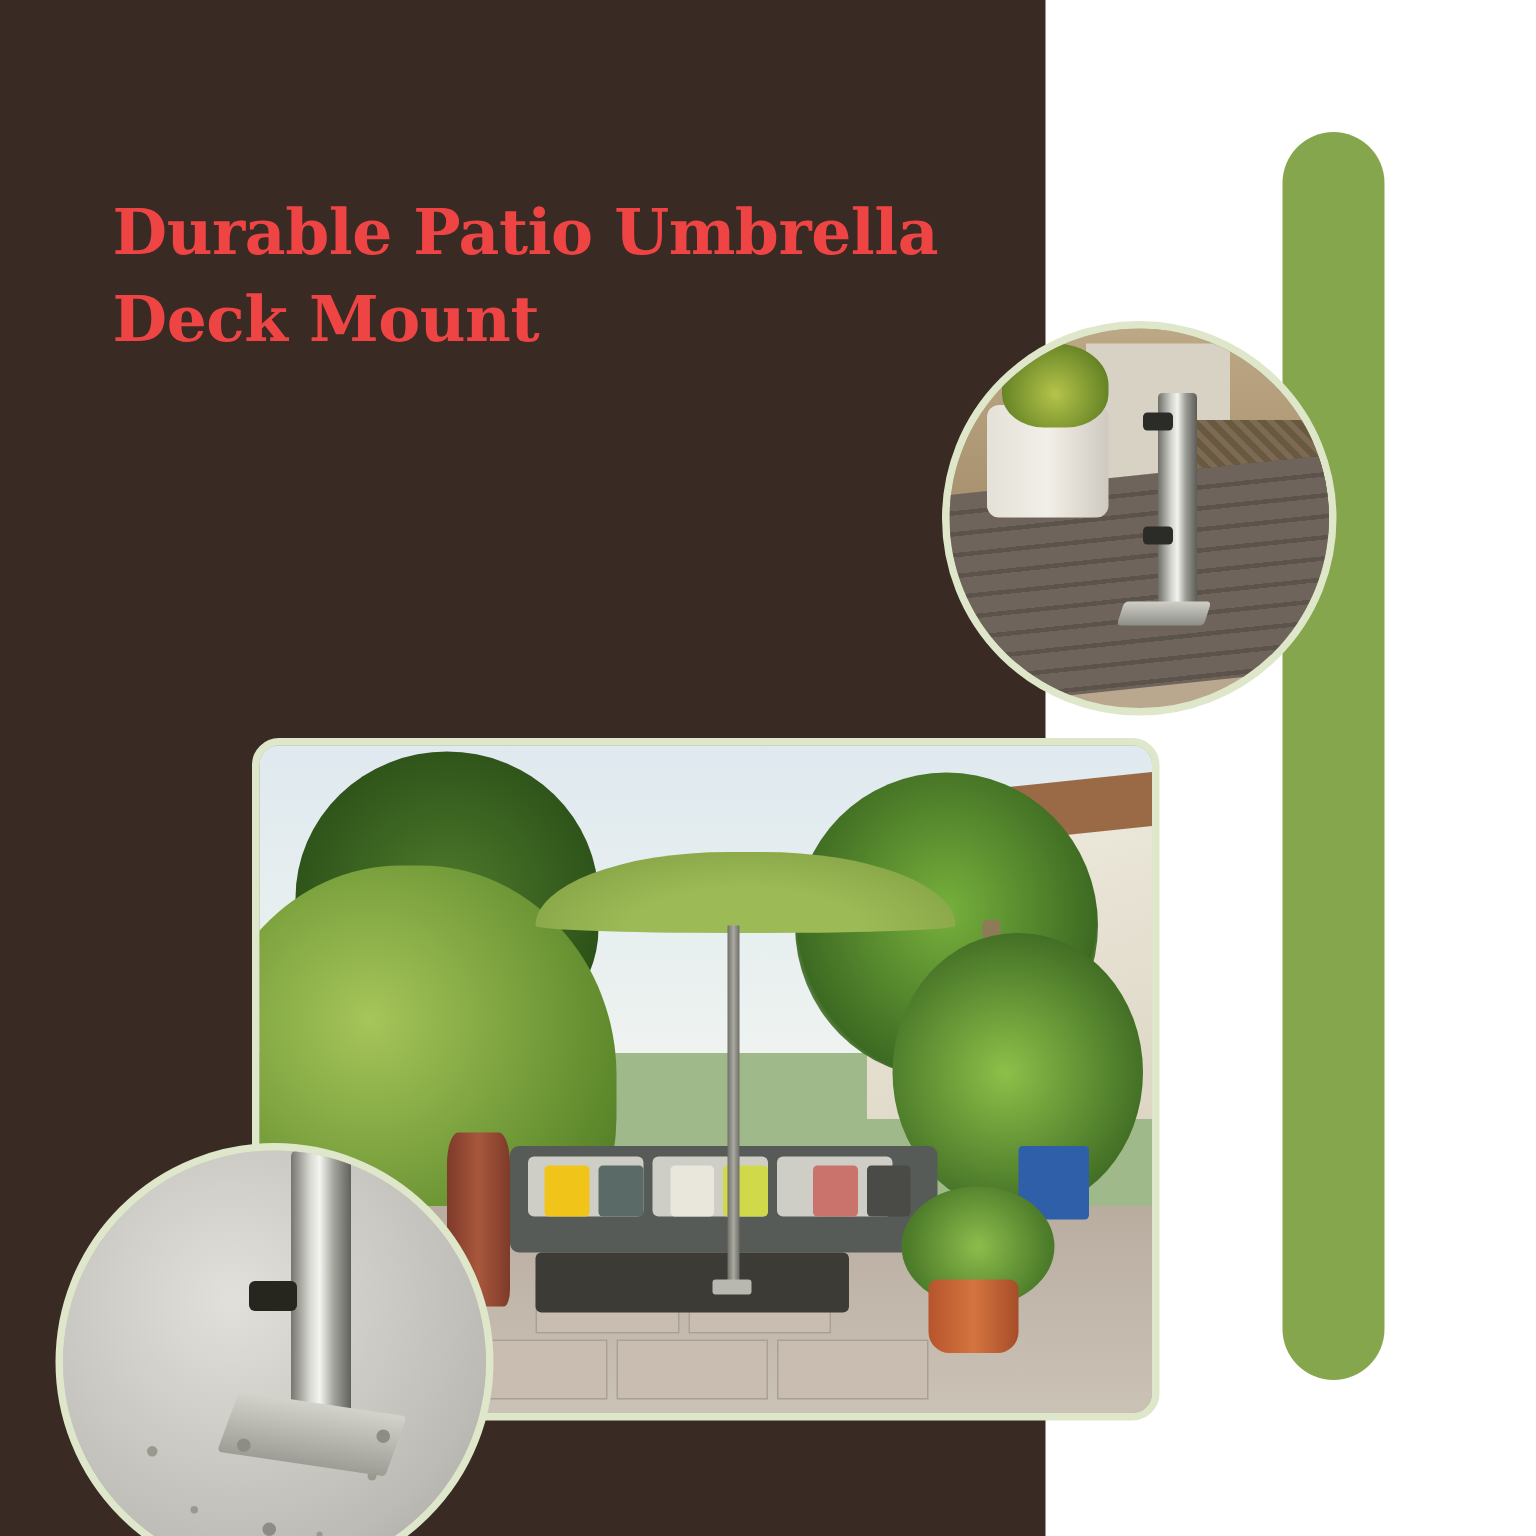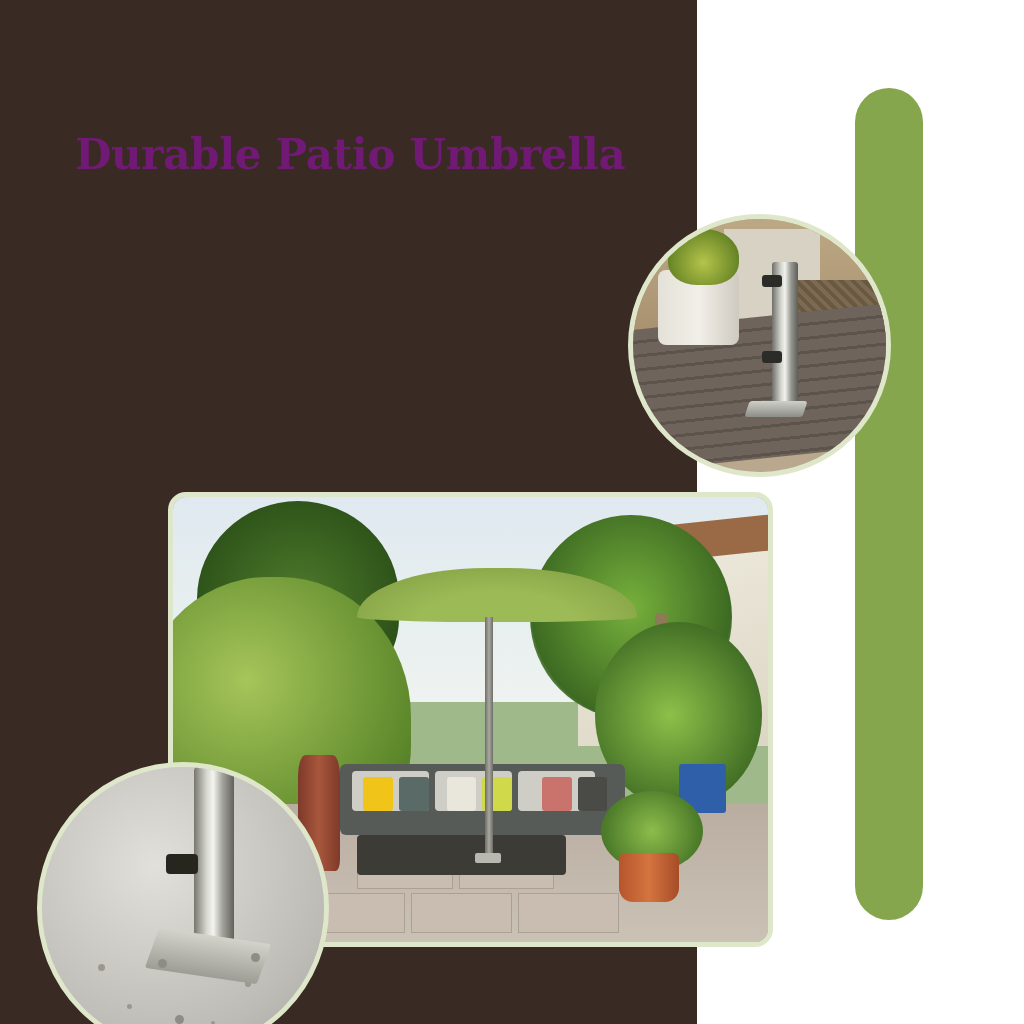--- a/index.html
+++ b/index.html
@@ -43,21 +43,21 @@
   
   .headline {
     position: absolute;
     left: 75px;
     top: 126px;
     width: 600px;
     font-family: "DejaVu Serif", serif;
     font-weight: bold;
     font-size: 42px;
     line-height: 1.38;
-    color: #701a75;
+    color: #ef4444;
     letter-spacing: -0.3px;
   }
 
   
   .body-copy {
     position: absolute;
     left: 75px;
     top: 303px;
     width: 510px;
     font-family: "Liberation Sans", sans-serif;
@@ -275,20 +275,21 @@
 <body>
 
 <div id="canvas">
 
   <div class="bg-panel"></div>
 
   <div class="green-bar"></div>
 
   <div class="headline">
     <div>Durable Patio Umbrella</div>
+    <div>Deck Mount</div>
   </div>
 
 
   <div class="hero-photo">
     <div class="hero-inner">
       <div class="h-sky"></div>
       <div class="h-house"></div>
       <div class="h-roof"></div>
       <div class="h-palm1"></div>
       <div class="h-palm-trunk"></div>

